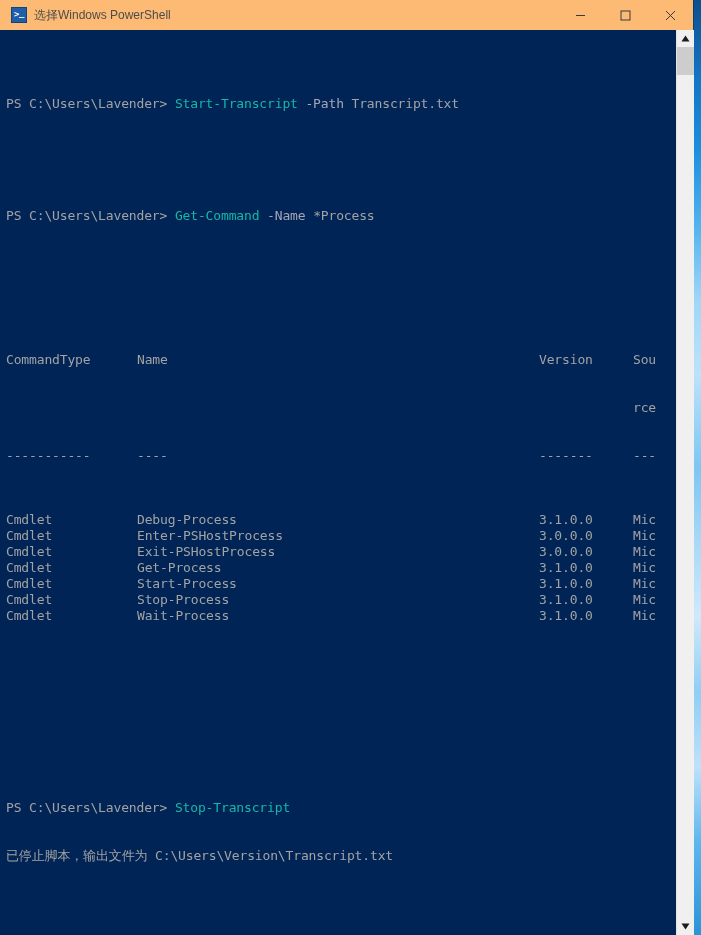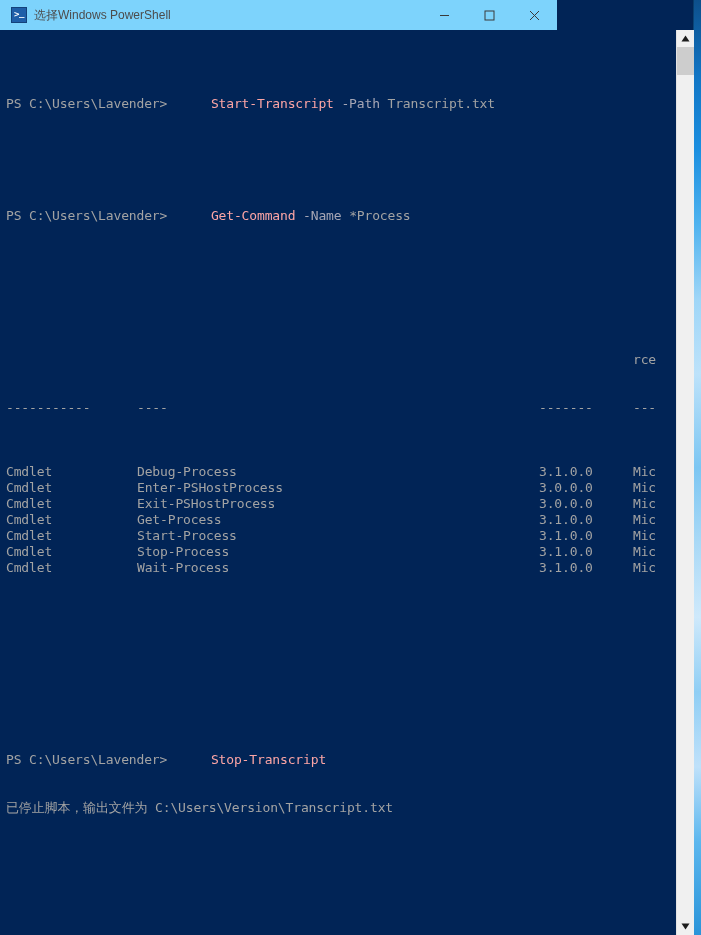--- a/index.html
+++ b/index.html
@@ -50,23 +50,23 @@
     width: 693px;
     height: 935px;
     background: #012456;
     box-shadow: 0 0 0 1px rgba(0,0,0,0.25);
   }
 
   
   #titlebar {
     position: absolute;
     top: 0; left: 0;
-    width: 557px;
+    width: 693px;
     height: 30px;
-    background: #7dd3fc;
+    background: #fdba74;
     border-bottom: 1px solid #dcdcdc;
     display: flex;
     align-items: center;
     font-family: "Liberation Sans", sans-serif;
   }
   #app-icon {
     width: 16px; height: 16px;
     margin-left: 11px;
     margin-right: 7px;
     background: #1f5fa8;
@@ -134,21 +134,21 @@
     white-space: pre;
   }
   .line {
     height: 16px;
     white-space: pre;
     font-size: 13px;
     line-height: 16px;
     letter-spacing: -0.15px;
   }
   .c-white   { color: #a3a3a3; }
-  .c-yellow  { color: #fca5a5; margin-left: 36px; }
+  .c-yellow  { color: #14b8a6; }
   .c-gray    { color: #a6a6b5; text-align: right; }
 
   
   .col { display: inline-block; }
 
   
   #scrollbar {
     position: absolute;
     top: 30px;
     right: 0;
@@ -218,20 +218,21 @@
       <div class="line"><span class="c-white">PS C:\Users\Lavender&gt;</span><span class="c-white"> </span><span class="c-yellow">Start-Transcript</span><span class="c-white"> </span><span class="c-gray">-Path</span><span class="c-white"> </span><span class="c-white">Transcript.txt</span></div>
 
       
 
       
       <div class="line"><span class="c-white">PS C:\Users\Lavender&gt;</span><span class="c-white"> </span><span class="c-yellow">Get-Command</span><span class="c-white"> </span><span class="c-gray">-Name</span><span class="c-white"> </span><span class="c-white">*Process</span></div>
 
       <div class="line">&nbsp;</div>
 
       
+      <div class="line c-white"><span class="col" style="width:131px">CommandType</span><span class="col" style="width:402px">Name</span><span class="col" style="width:94px">Version</span><span class="col">Sou</span></div>
       <div class="line c-white"><span class="col" style="width:627px">&nbsp;</span><span class="col">rce</span></div>
       <div class="line c-white"><span class="col" style="width:131px">-----------</span><span class="col" style="width:402px">----</span><span class="col" style="width:94px">-------</span><span class="col">---</span></div>
 
       <div id="table1-rows"><div class="line c-white"><span class="col" style="width: 131px;">Cmdlet</span><span class="col" style="width: 402px;">Debug-Process</span><span class="col" style="width: 94px;">3.1.0.0</span><span class="col">Mic</span></div><div class="line c-white"><span class="col" style="width: 131px;">Cmdlet</span><span class="col" style="width: 402px;">Enter-PSHostProcess</span><span class="col" style="width: 94px;">3.0.0.0</span><span class="col">Mic</span></div><div class="line c-white"><span class="col" style="width: 131px;">Cmdlet</span><span class="col" style="width: 402px;">Exit-PSHostProcess</span><span class="col" style="width: 94px;">3.0.0.0</span><span class="col">Mic</span></div><div class="line c-white"><span class="col" style="width: 131px;">Cmdlet</span><span class="col" style="width: 402px;">Get-Process</span><span class="col" style="width: 94px;">3.1.0.0</span><span class="col">Mic</span></div><div class="line c-white"><span class="col" style="width: 131px;">Cmdlet</span><span class="col" style="width: 402px;">Start-Process</span><span class="col" style="width: 94px;">3.1.0.0</span><span class="col">Mic</span></div><div class="line c-white"><span class="col" style="width: 131px;">Cmdlet</span><span class="col" style="width: 402px;">Stop-Process</span><span class="col" style="width: 94px;">3.1.0.0</span><span class="col">Mic</span></div><div class="line c-white"><span class="col" style="width: 131px;">Cmdlet</span><span class="col" style="width: 402px;">Wait-Process</span><span class="col" style="width: 94px;">3.1.0.0</span><span class="col">Mic</span></div></div>
 
       <div class="line">&nbsp;</div>
       <div class="line">&nbsp;</div>
 
       
       <div class="line"><span class="c-white">PS C:\Users\Lavender&gt;</span><span class="c-white"> </span><span class="c-yellow">Stop-Transcript</span></div>

